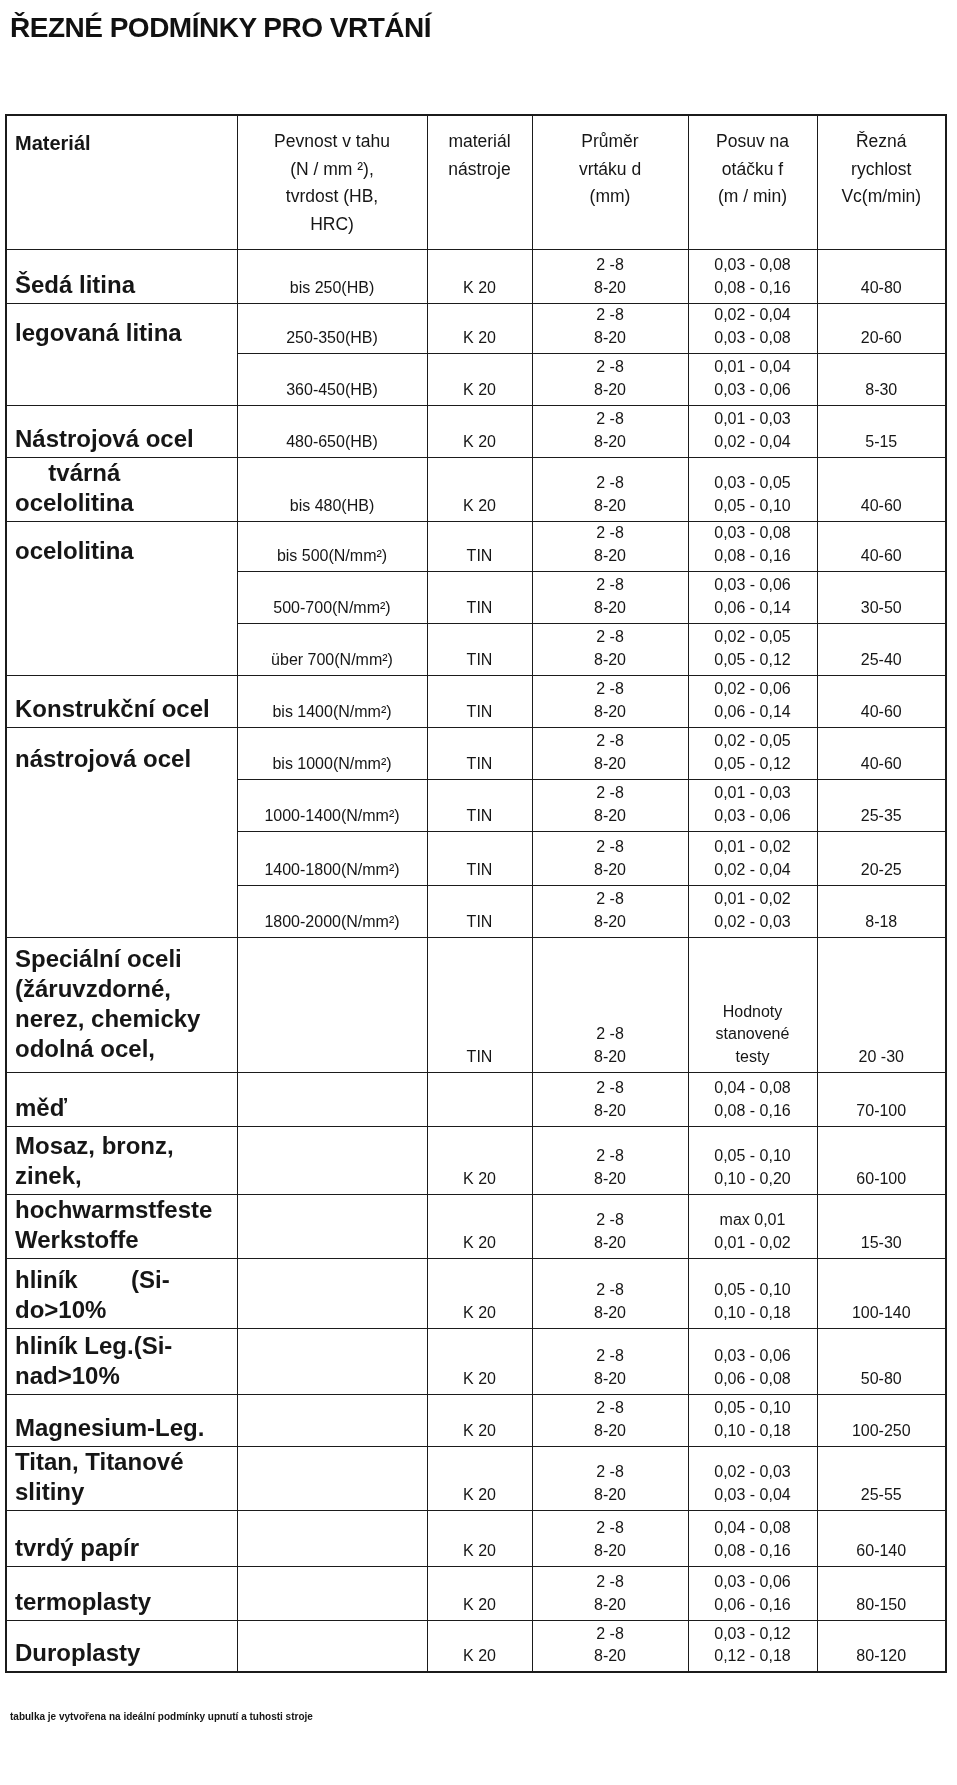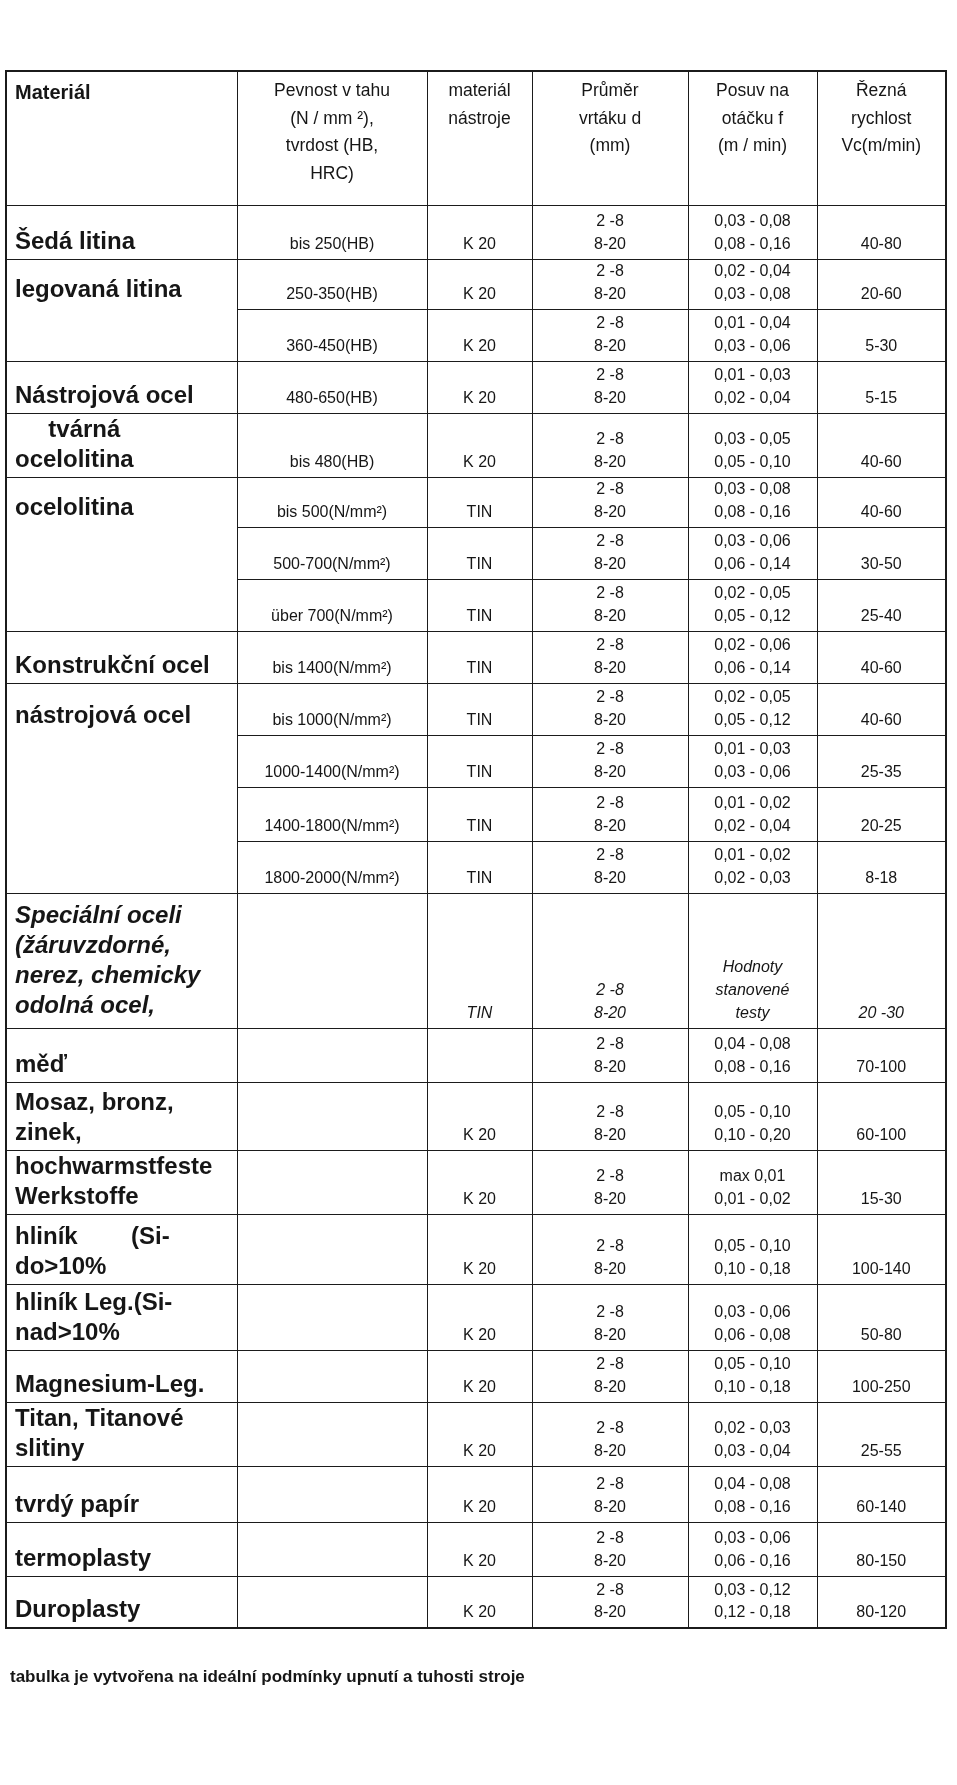--- a/index.html
+++ b/index.html
@@ -37,21 +37,21 @@
     vertical-align: bottom;
     text-align: center;
     white-space: pre-line;
     overflow: hidden;
   }
   .cond thead th {
     font-weight: normal;
     font-size: 17.5px;
     line-height: 1.58;
     vertical-align: top;
-    padding-top: 5px;
+    padding-top: 12px;
   }
   .cond thead th.mat-h {
     text-align: left;
     font-weight: bold;
     font-size: 20px;
     padding-left: 8px;
   }
   td.mat {
     text-align: left;
     font-weight: bold;
@@ -72,32 +72,33 @@
     display: flex;
     align-items: flex-end;
     padding-bottom: 3px;
     box-sizing: border-box;
   }
   td.val {
     font-size: 16px;
     line-height: 1.42;
   }
   .footnote {
-    font-size: 17px;
+    font-size: 10px;
     font-weight: bold;
     margin: 0;
     padding: 38px 0 0 10px;
     color: #161616;
   }
 </style>
 </head>
 <body>
 
 <div class="page">
 
+  <h1 class="title">ŘEZNÉ PODMÍNKY PRO VRTÁNÍ</h1>
 
   <table class="cond">
     <colgroup>
       <col style="width:231px">
       <col style="width:190px">
       <col style="width:105px">
       <col style="width:156px">
       <col style="width:129px">
       <col style="width:129px">
     </colgroup>
@@ -142,21 +143,21 @@
 0,03 - 0,08</td>
           <td class="val">20-60</td>
         </tr>
         <tr style="height: 52px;">
           <td class="val">360-450(HB)</td>
           <td class="val">K 20</td>
           <td class="val">2 -8
 8-20</td>
           <td class="val">0,01 - 0,04
 0,03 - 0,06</td>
-          <td class="val">5-30</td>
+          <td class="val">8-30</td>
         </tr>
         <tr style="height: 52px;">
           <td class="mat">Nástrojová ocel</td>
           <td class="val">480-650(HB)</td>
           <td class="val">K 20</td>
           <td class="val">2 -8
 8-20</td>
           <td class="val">0,01 - 0,03
 0,02 - 0,04</td>
           <td class="val">5-15</td>
@@ -240,21 +241,21 @@
         </tr>
         <tr style="height: 52px;">
           <td class="val">1800-2000(N/mm²)</td>
           <td class="val">TIN</td>
           <td class="val">2 -8
 8-20</td>
           <td class="val">0,01 - 0,02
 0,02 - 0,03</td>
           <td class="val">8-18</td>
         </tr>
-        <tr style="height: 135px; font-style: italic;">
+        <tr style="height: 135px;">
           <td class="mat top">Speciální oceli
 (žáruvzdorné,
 nerez, chemicky
 odolná ocel,</td>
           <td class="val"></td>
           <td class="val">TIN</td>
           <td class="val">2 -8
 8-20</td>
           <td class="val">Hodnoty
 stanovené

